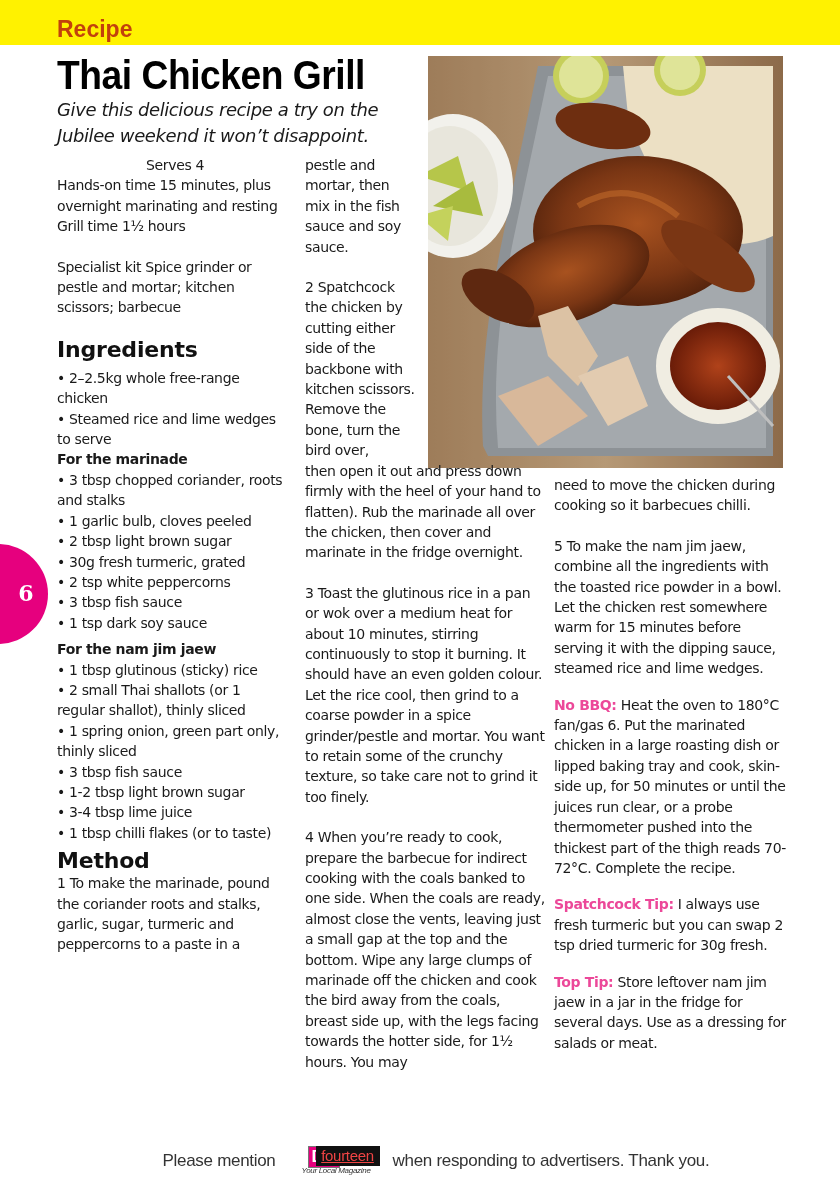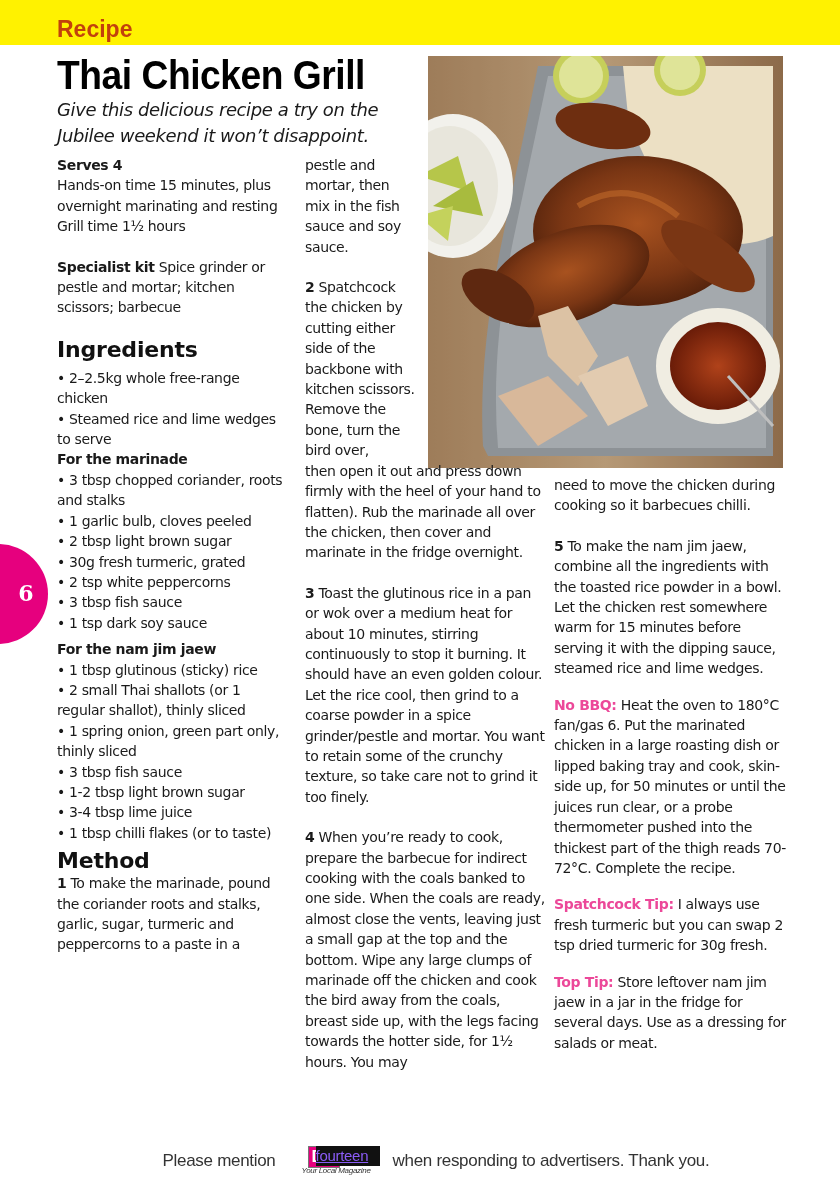--- a/index.html
+++ b/index.html
@@ -35,21 +35,21 @@
       overflow: hidden; background: #7a6650;
     }
     .col {
       position: absolute; font-size: 14px; line-height: 20.4px; color: #1a1a1a;
       letter-spacing: -0.35px;
     }
     .col p { margin: 0; }
     .col1 { left: 57px; top: 155px; width: 236px; }
     .col2 { left: 305px; top: 155px; width: 240px; }
     .col3 { left: 554px; top: 475px; width: 235px; }
-    .bold { font-weight: bold; }
+    .bold { font-weight: normal; text-align: center; }
     .h2 {
       font-weight: bold; font-size: 22px; line-height: 24px; color: #111;
       letter-spacing: -0.2px;
     }
     .subhead { font-weight: bold; font-size: 14px; margin: 0; }
     .li { margin: 0 0 7.6px 0; }
     .pink { color: #ec4899; font-weight: bold; }
     .gap { height: 20px; }
     .page-badge {
       position: absolute; left: -52px; top: 544px; width: 100px; height: 100px;
@@ -72,22 +72,22 @@
     }
     .logo-dn {
       position: absolute; left: 0; top: 0; height: 20px; padding: 0 3px;
       background: #e6007e; color: #fff; font-weight: bold; font-size: 17px;
       line-height: 20px; font-family: "Liberation Sans", sans-serif;
       border: 1px solid #777;
       margin-left: 20px;
     }
     .logo-four {
       position: absolute; left: 28px; top: 0; width: 64px; height: 20px;
-      background: #111; color: #8b5cf6; font-size: 15px; line-height: 20px;
-      font-family: "Liberation Sans", sans-serif; text-align: left;
+      background: #111; color: #ef4444; font-size: 15px; line-height: 20px;
+      font-family: "Liberation Sans", sans-serif; text-align: center;
       text-decoration: underline;
     }
     .logo-tag {
       position: absolute; left: 14px; top: 20px; font-size: 8px; line-height: 10px;
       font-style: italic; color: #333; font-family: "Liberation Sans", sans-serif;
       white-space: nowrap;
     }
   </style>
 </head>
 <body>

